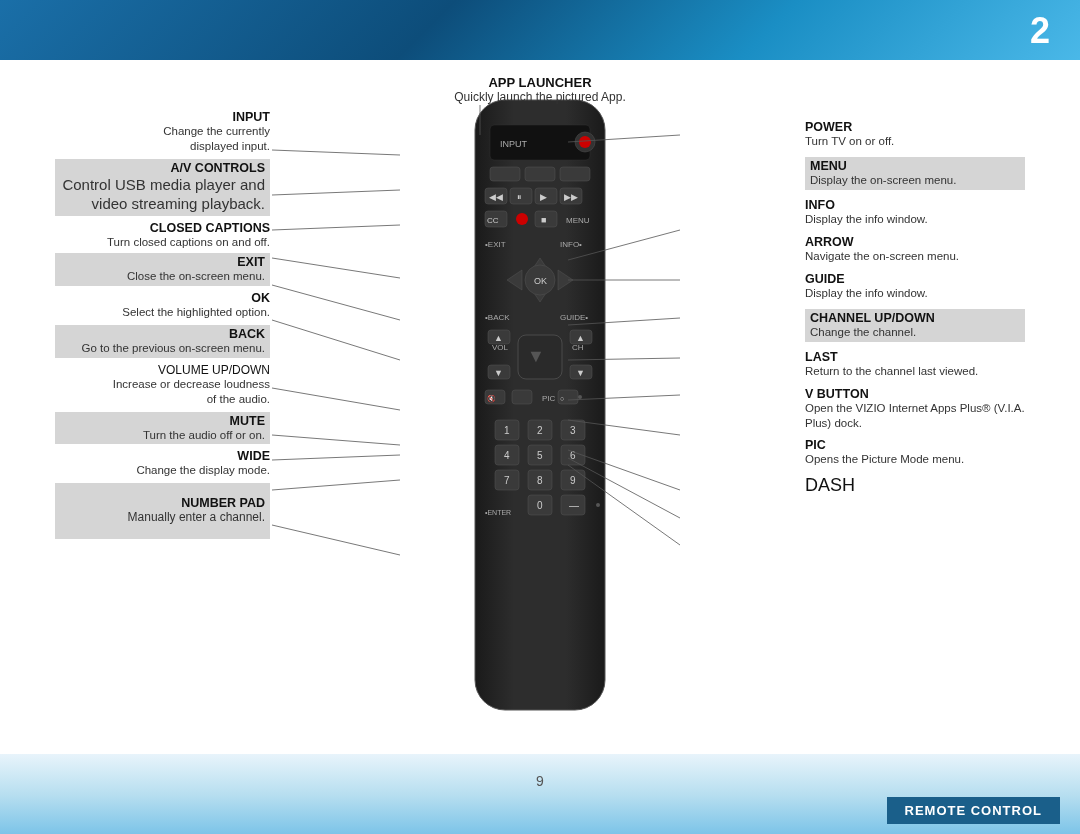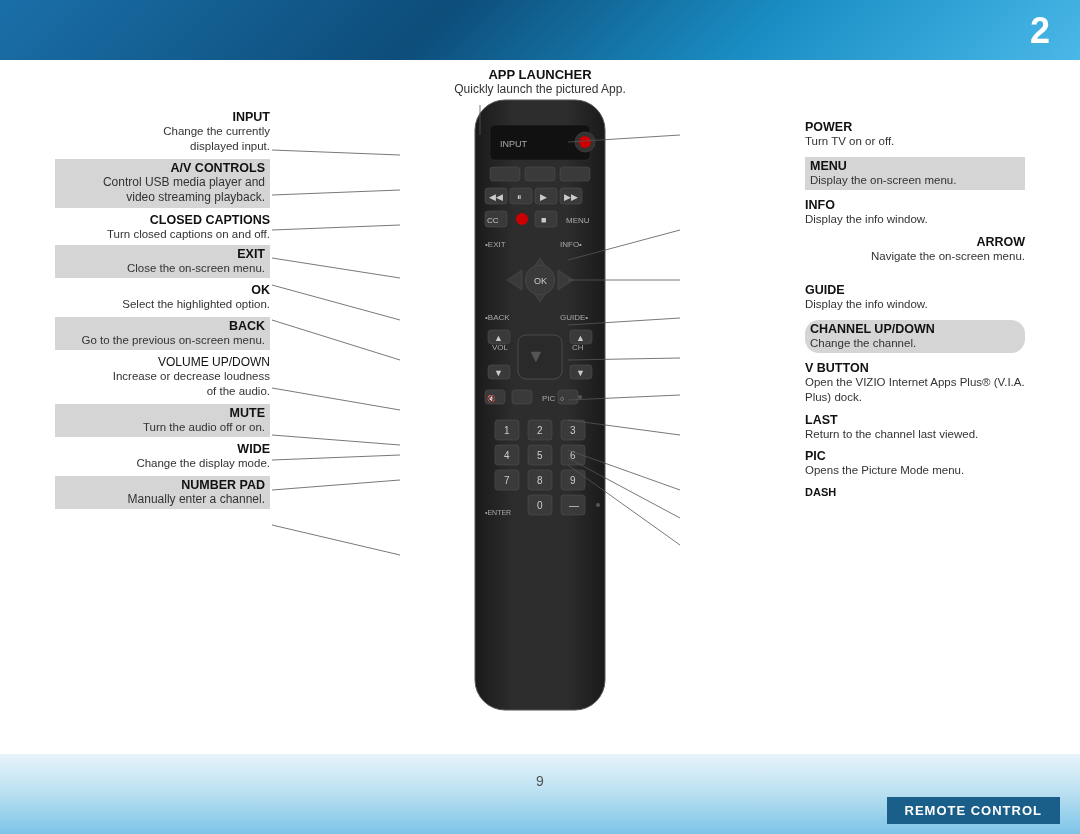--- a/index.html
+++ b/index.html
@@ -62,35 +62,35 @@
 </head>
 <body>
 
 <div class="top-bar"></div>
 <div class="page-number">2</div>
 
 <div class="bottom-bar"></div>
 <div class="page-number-bottom">9</div>
 <div class="remote-control-label">REMOTE CONTROL</div>
 
-<div style="position:absolute; top:67px; left:50%; transform:translateX(-50%); text-align:center; z-index:10;">
+<div style="position:absolute; top:75px; left:50%; transform:translateX(-50%); text-align:center; z-index:10;">
   <div style="font-size:13px; font-weight:bold; color:#111;">APP LAUNCHER</div>
   <div style="font-size:12px; color:#333;">Quickly launch the pictured App.</div>
 </div>
 
 <div style="position:absolute; top:110px; left:55px; width:215px;">
 
   <div style="margin-bottom:5px; text-align:right;">
     <div style="font-size:12.5px; font-weight:bold; color:#111;">INPUT</div>
     <div style="font-size:11.5px; color:#333; line-height:1.3;">Change the currently<br>displayed input.</div>
   </div>
 
   <div style="margin-bottom:5px; text-align:right; background:#d5d5d5; padding:2px 5px;">
     <div style="font-size:12.5px; font-weight:bold; color:#111;">A/V CONTROLS</div>
-    <div style="font-size:12px; color:#333; line-height:1.3;">Control USB media player and<br>video streaming playback.</div>
+    <div style="font-size:15px; color:#333; line-height:1.3;">Control USB media player and<br>video streaming playback.</div>
   </div>
 
   <div style="margin-bottom:3px; text-align:right;">
     <div style="font-size:12.5px; font-weight:bold; color:#111;">CLOSED CAPTIONS</div>
     <div style="font-size:11.5px; color:#333; line-height:1.3;">Turn closed captions on and off.</div>
   </div>
 
   <div style="margin-bottom:5px; text-align:right; background:#d5d5d5; padding:2px 5px;">
     <div style="font-size:12.5px; font-weight:bold; color:#111;">EXIT</div>
     <div style="font-size:11.5px; color:#333; line-height:1.3;">Close the on-screen menu.</div>
@@ -114,21 +114,21 @@
   <div style="margin-bottom:5px; text-align:right; background:#d5d5d5; padding:2px 5px;">
     <div style="font-size:12.5px; font-weight:bold; color:#111;">MUTE</div>
     <div style="font-size:11.5px; color:#333; line-height:1.3;">Turn the audio off or on.</div>
   </div>
 
   <div style="margin-bottom:5px; text-align:right;">
     <div style="font-size:12.5px; font-weight:bold; color:#111;">WIDE</div>
     <div style="font-size:11.5px; color:#333; line-height:1.3;">Change the display mode.</div>
   </div>
 
-  <div style="margin-bottom:5px; text-align:right; background:#d5d5d5; padding:2px 5px;">
+  <div style="margin-bottom:5px; text-align:right; background:#d5d5d5; padding:13px 5px;">
     <div style="font-size:12.5px; font-weight:bold; color:#111;">NUMBER PAD</div>
     <div style="font-size:12px; color:#333; line-height:1.3;">Manually enter a channel.</div>
   </div>
 
 
 </div>
 
 <div style="position:absolute; top:120px; right:55px; width:220px;">
 
   <div style="margin-bottom:8px; text-align:left;">
@@ -139,52 +139,52 @@
   <div style="margin-bottom:8px; text-align:left; background:#d5d5d5; padding:2px 5px;">
     <div style="font-size:12.5px; font-weight:bold; color:#111;">MENU</div>
     <div style="font-size:11.5px; color:#333; line-height:1.3;">Display the on-screen menu.</div>
   </div>
 
   <div style="margin-bottom:8px; text-align:left;">
     <div style="font-size:12.5px; font-weight:bold; color:#111;">INFO</div>
     <div style="font-size:11.5px; color:#333; line-height:1.3;">Display the info window.</div>
   </div>
 
-  <div style="margin-bottom:19px; text-align:right;">
+  <div style="margin-bottom:8px; text-align:left;">
     <div style="font-size:12.5px; font-weight:bold; color:#111;">ARROW</div>
     <div style="font-size:11.5px; color:#333; line-height:1.3;">Navigate the on-screen menu.</div>
   </div>
 
   <div style="margin-bottom:8px; text-align:left;">
     <div style="font-size:12.5px; font-weight:bold; color:#111;">GUIDE</div>
     <div style="font-size:11.5px; color:#333; line-height:1.3;">Display the info window.</div>
   </div>
 
-  <div style="margin-bottom:8px; text-align:left; background:#d5d5d5; padding:2px 5px;border-radius:14px;">
+  <div style="margin-bottom:8px; text-align:left; background:#d5d5d5; padding:2px 5px;">
     <div style="font-size:12.5px; font-weight:bold; color:#111;">CHANNEL UP/DOWN</div>
     <div style="font-size:11.5px; color:#333; line-height:1.3;">Change the channel.</div>
   </div>
 
   <div style="margin-bottom:8px; text-align:left;">
+    <div style="font-size:12.5px; font-weight:bold; color:#111;">LAST</div>
+    <div style="font-size:11.5px; color:#333; line-height:1.3;">Return to the channel last viewed.</div>
+  </div>
+
+  <div style="margin-bottom:8px; text-align:left;">
     <div style="font-size:12.5px; font-weight:bold; color:#111;">V BUTTON</div>
     <div style="font-size:11.5px; color:#333; line-height:1.3;">Open the VIZIO Internet Apps Plus® (V.I.A.<br>Plus) dock.</div>
   </div>
 
   <div style="margin-bottom:8px; text-align:left;">
-    <div style="font-size:12.5px; font-weight:bold; color:#111;">LAST</div>
-    <div style="font-size:11.5px; color:#333; line-height:1.3;">Return to the channel last viewed.</div>
-  </div>
-
-  <div style="margin-bottom:8px; text-align:left;">
     <div style="font-size:12.5px; font-weight:bold; color:#111;">PIC</div>
     <div style="font-size:11.5px; color:#333; line-height:1.3;">Opens the Picture Mode menu.</div>
   </div>
 
   <div style="margin-bottom:8px; text-align:left;">
-    <div style="font-size:11px; font-weight:bold; color:#111;">DASH</div>
+    <div style="font-size:18px; font-weight:normal; color:#111;">DASH</div>
   </div>
 
 </div>
 
 <div style="position:absolute; top:95px; left:50%; transform:translateX(-50%);">
   <svg width="160" height="620" viewBox="0 0 160 620" xmlns="http://www.w3.org/2000/svg">
 
     <defs>
       <linearGradient id="remoteGrad" x1="0%" y1="0%" x2="100%" y2="0%">
         <stop offset="0%" style="stop-color:#1a1a1a"></stop>

